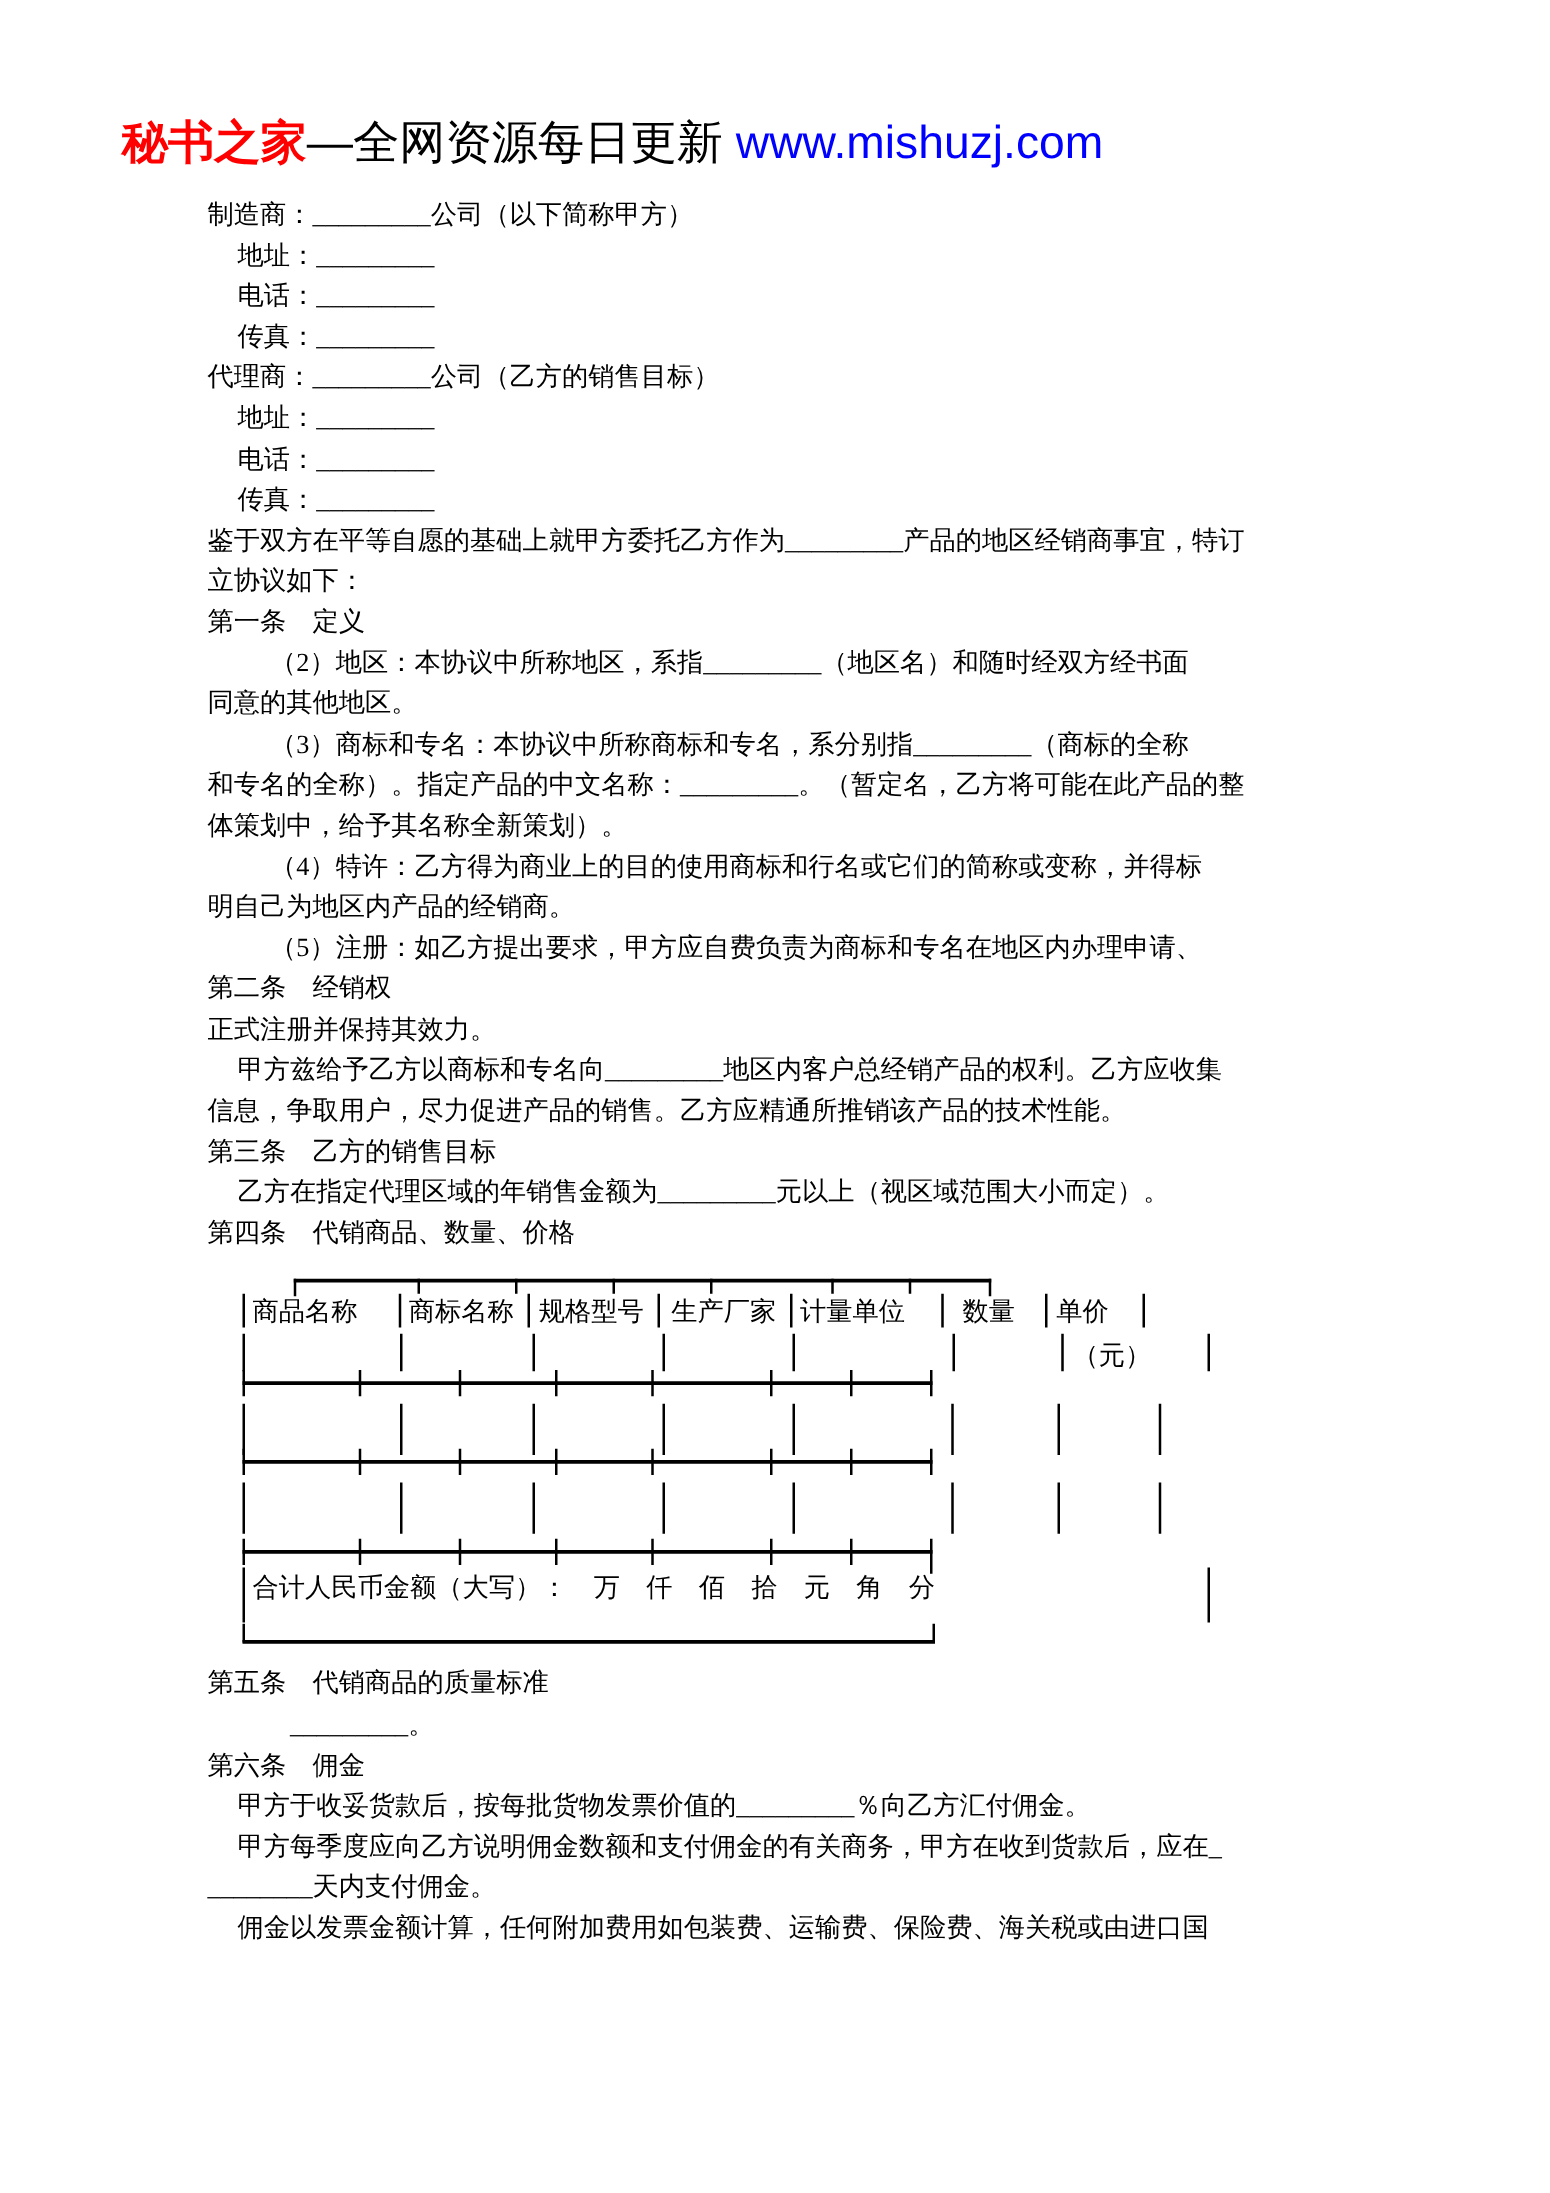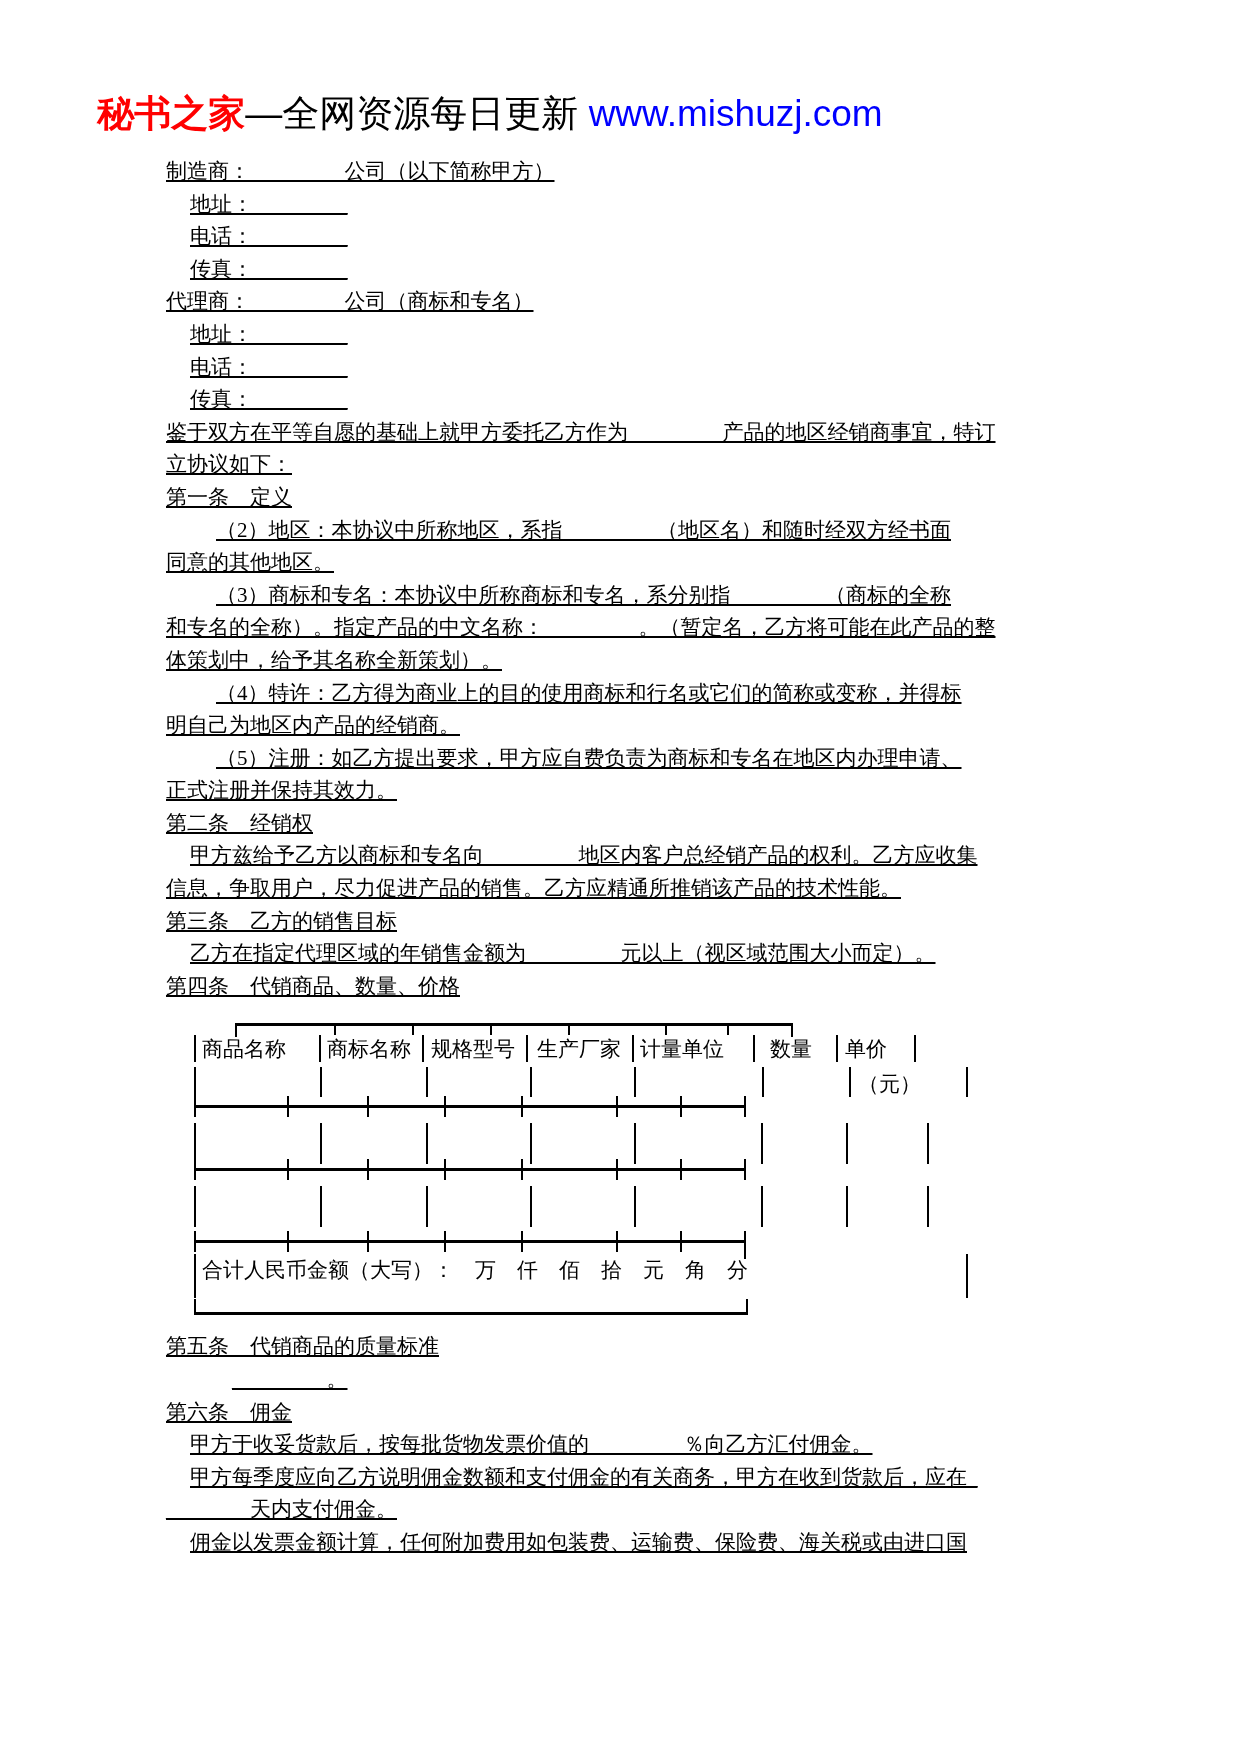--- a/index.html
+++ b/index.html
@@ -29,21 +29,21 @@
   .site-url{color:#0000ff;}
   
   .doc{
     position:absolute;
     top:155px;
     left:166px;
     width:960px;
     font-size:21px;
     line-height:32.6px;
   }
-  .ln{white-space:nowrap;height:32.6px;text-decoration:underline;}
+  .ln{white-space:nowrap;height:32.6px;}
   .i0{padding-left:0;}
   .i1{padding-left:24px;}
   .i3{padding-left:50px;}
   .i4{padding-left:66px;}
   
   .tbl{
     position:relative;
     margin:16px 0 14px 28px;
     width:790px;
     height:298px;
@@ -61,37 +61,37 @@
 
   <div class="site-header">
     <span class="site-name">秘书之家</span><span class="site-tagline">—全网资源每日更新 </span><span class="site-url">www.mishuzj.com</span>
   </div>
 
   <div class="doc">
     <div class="ln i0">制造商：_________公司（以下简称甲方）</div>
     <div class="ln i1">地址：_________</div>
     <div class="ln i1">电话：_________</div>
     <div class="ln i1">传真：_________</div>
-    <div class="ln i0">代理商：_________公司（商标和专名）</div>
+    <div class="ln i0">代理商：_________公司（乙方的销售目标）</div>
     <div class="ln i1">地址：_________</div>
     <div class="ln i1">电话：_________</div>
     <div class="ln i1">传真：_________</div>
     <div class="ln i0">鉴于双方在平等自愿的基础上就甲方委托乙方作为_________产品的地区经销商事宜，特订</div>
     <div class="ln i0">立协议如下：</div>
     <div class="ln i0">第一条　定义</div>
     <div class="ln i3">（2）地区：本协议中所称地区，系指_________（地区名）和随时经双方经书面</div>
     <div class="ln i0">同意的其他地区。</div>
     <div class="ln i3">（3）商标和专名：本协议中所称商标和专名，系分别指_________（商标的全称</div>
     <div class="ln i0">和专名的全称）。指定产品的中文名称：_________。（暂定名，乙方将可能在此产品的整</div>
     <div class="ln i0">体策划中，给予其名称全新策划）。</div>
     <div class="ln i3">（4）特许：乙方得为商业上的目的使用商标和行名或它们的简称或变称，并得标</div>
     <div class="ln i0">明自己为地区内产品的经销商。</div>
     <div class="ln i3">（5）注册：如乙方提出要求，甲方应自费负责为商标和专名在地区内办理申请、</div>
+    <div class="ln i0">第二条　经销权</div>
     <div class="ln i0">正式注册并保持其效力。</div>
-    <div class="ln i0">第二条　经销权</div>
     <div class="ln i1">甲方兹给予乙方以商标和专名向_________地区内客户总经销产品的权利。乙方应收集</div>
     <div class="ln i0">信息，争取用户，尽力促进产品的销售。乙方应精通所推销该产品的技术性能。</div>
     <div class="ln i0">第三条　乙方的销售目标</div>
     <div class="ln i1">乙方在指定代理区域的年销售金额为_________元以上（视区域范围大小而定）。</div>
     <div class="ln i0">第四条　代销商品、数量、价格</div>
 
     <div class="tbl">
 
       <div class="hline" style="left:41px;top:5px;width:558px;"></div>
       <div class="vbar" style="left:41px;top:5px;height:14px;"></div>

